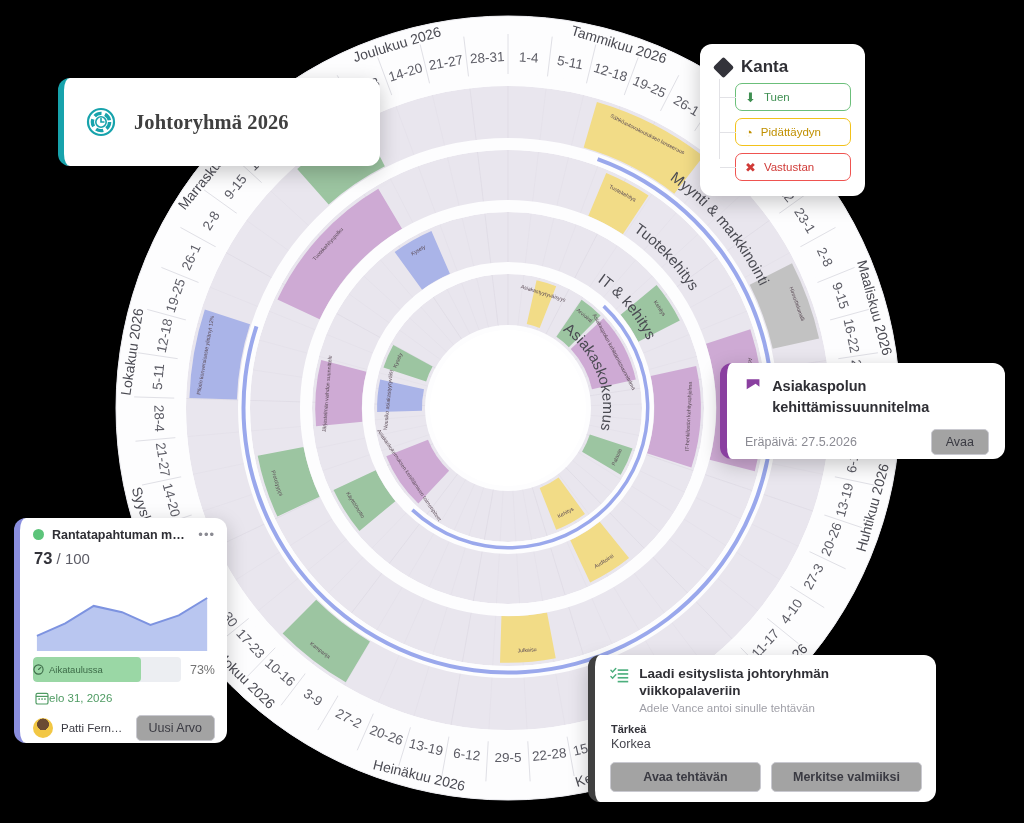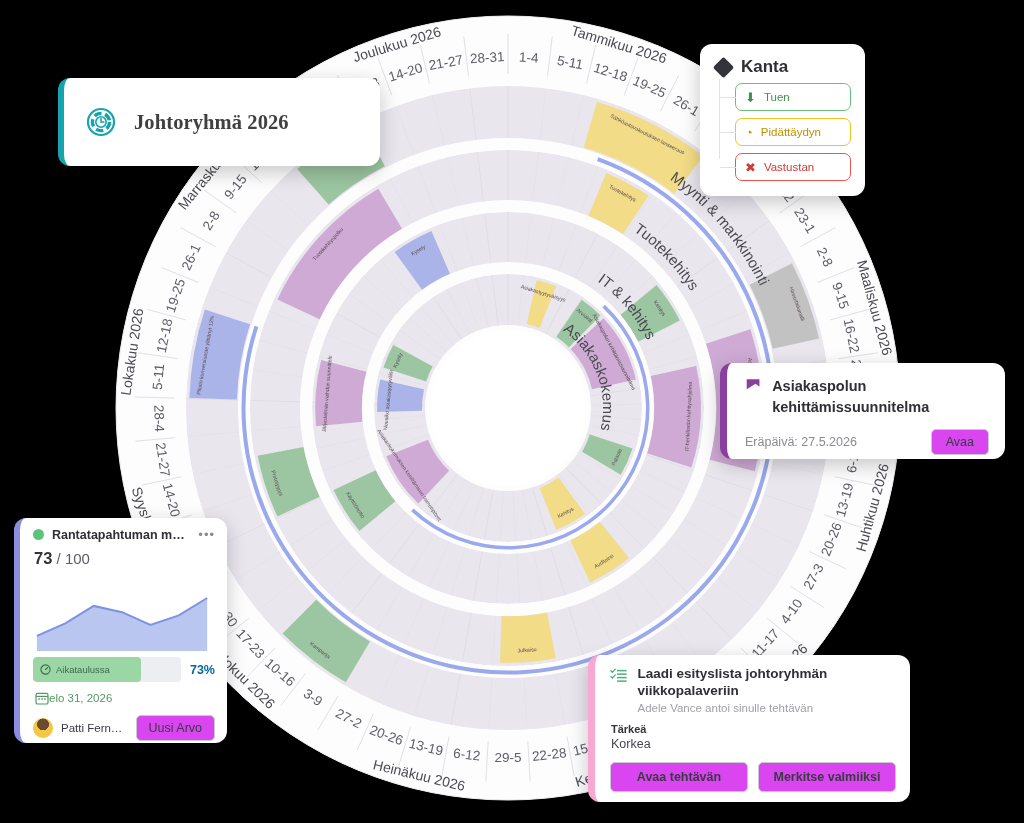--- a/index.html
+++ b/index.html
@@ -43,26 +43,26 @@
   .vote.v3 { border-color:#ef5350; color:#d03a37; }
   .vIcon { font-size:13px; line-height:1; }
 
   
   #planCard { left:720px; top:363px; width:285px; height:96px;
               border-left:7px solid #8a3fa0; padding:13px 16px 10px 18px; }
   #planCard .row1 { display:flex; gap:11px; }
   #planCard .nm { font-size:14.5px; font-weight:bold; color:#2f2f35; line-height:1.45; }
   #planCard .row2 { display:flex; align-items:center; justify-content:space-between; margin-top:11px; }
   #planCard .due { font-size:12.5px; color:#8b8b93; }
-  .ghostBtn { border:1px solid #c9c9d0; background:#d946ef; border-radius:5px;
+  .ghostBtn { border:1px solid #c9c9d0; background:#a3a3a3; border-radius:5px;
               font-size:12.5px; color:#3a3a42; padding:5px 14px; font-family:"Liberation Sans",sans-serif; }
 
   
-  #taskCard { left:588px; top:655px; width:322px; height:147px;
-              border-left:7px solid #f9a8d4; padding:11px 14px 10px 15px; }
+  #taskCard { left:588px; top:655px; width:348px; height:147px;
+              border-left:7px solid #404040; padding:11px 14px 10px 15px; }
   #taskCard .hd { display:flex; gap:10px; }
   #taskCard .tt { font-size:13.5px; font-weight:bold; color:#2f2f35; line-height:1.25; }
   #taskCard .sub { font-size:11.5px; color:#a0a0a8; margin-top:2px; }
   #taskCard .grid { display:flex; gap:26px; margin:9px 0 0 1px; }
   #taskCard .k { font-size:11px; font-weight:bold; color:#33333a; margin-bottom:1px; }
   #taskCard .v { font-size:12.5px; color:#46464e; line-height:1.3; }
   #taskCard .btns { display:flex; gap:10px; margin-top:10px; }
   #taskCard .btns button { flex:1; padding:7px 0; font-size:12.5px; font-weight:bold; }
 
   
@@ -73,23 +73,23 @@
   #kpiCard .nm { font-size:12.5px; font-weight:bold; color:#2f2f35; flex:1;
                  white-space:nowrap; overflow:hidden; text-overflow:ellipsis; }
   #kpiCard .dots { color:#8a8a92; font-size:13px; letter-spacing:1px; }
   #kpiCard .score { margin:7px 0 20px 1px; font-size:15px; color:#33333a; }
   #kpiCard .score b { font-size:16.5px; }
   #kpiCard .score span { color:#5c5c66; }
   #kpiCard .spark { height:63px; margin:2px 0 6px; }
   #kpiCard .pbRow { display:flex; align-items:center; gap:9px; }
   #kpiCard .pbar { flex:1; height:25px; background:#eceef2; border-radius:4px; overflow:hidden; position:relative; }
   #kpiCard .pfill { height:100%; background:#9ad7a5; display:flex; align-items:center;
-                    gap:5px; padding-left:7px; border-radius:4px; }
+                    gap:5px; border-radius:4px; }
   #kpiCard .pfill span { font-size:9.5px; color:#3d6b48; }
-  #kpiCard .pct { font-size:12.5px; font-weight:bold; color:#0369a1; }
+  #kpiCard .pct { font-size:12.5px; font-weight:normal; color:#737373; }
   #kpiCard .dateRow { display:flex; align-items:center; margin:9px 0 0 2px;
                       font-size:11.5px; color:#4f9b63; }
   #kpiCard .ftr { display:flex; align-items:center; gap:8px; margin-top:10px; }
   #kpiCard .ftr .who { font-size:11.5px; color:#3a3a42; flex:1;
                        white-space:nowrap; overflow:hidden; text-overflow:ellipsis; }
   .avatar { width:20px; height:20px; border-radius:50%; flex:0 0 auto;
             background:radial-gradient(circle at 50% 32%, #6b4a33 0 34%, #f2c744 36% 100%); }
 </style>
 </head>
 <body>

